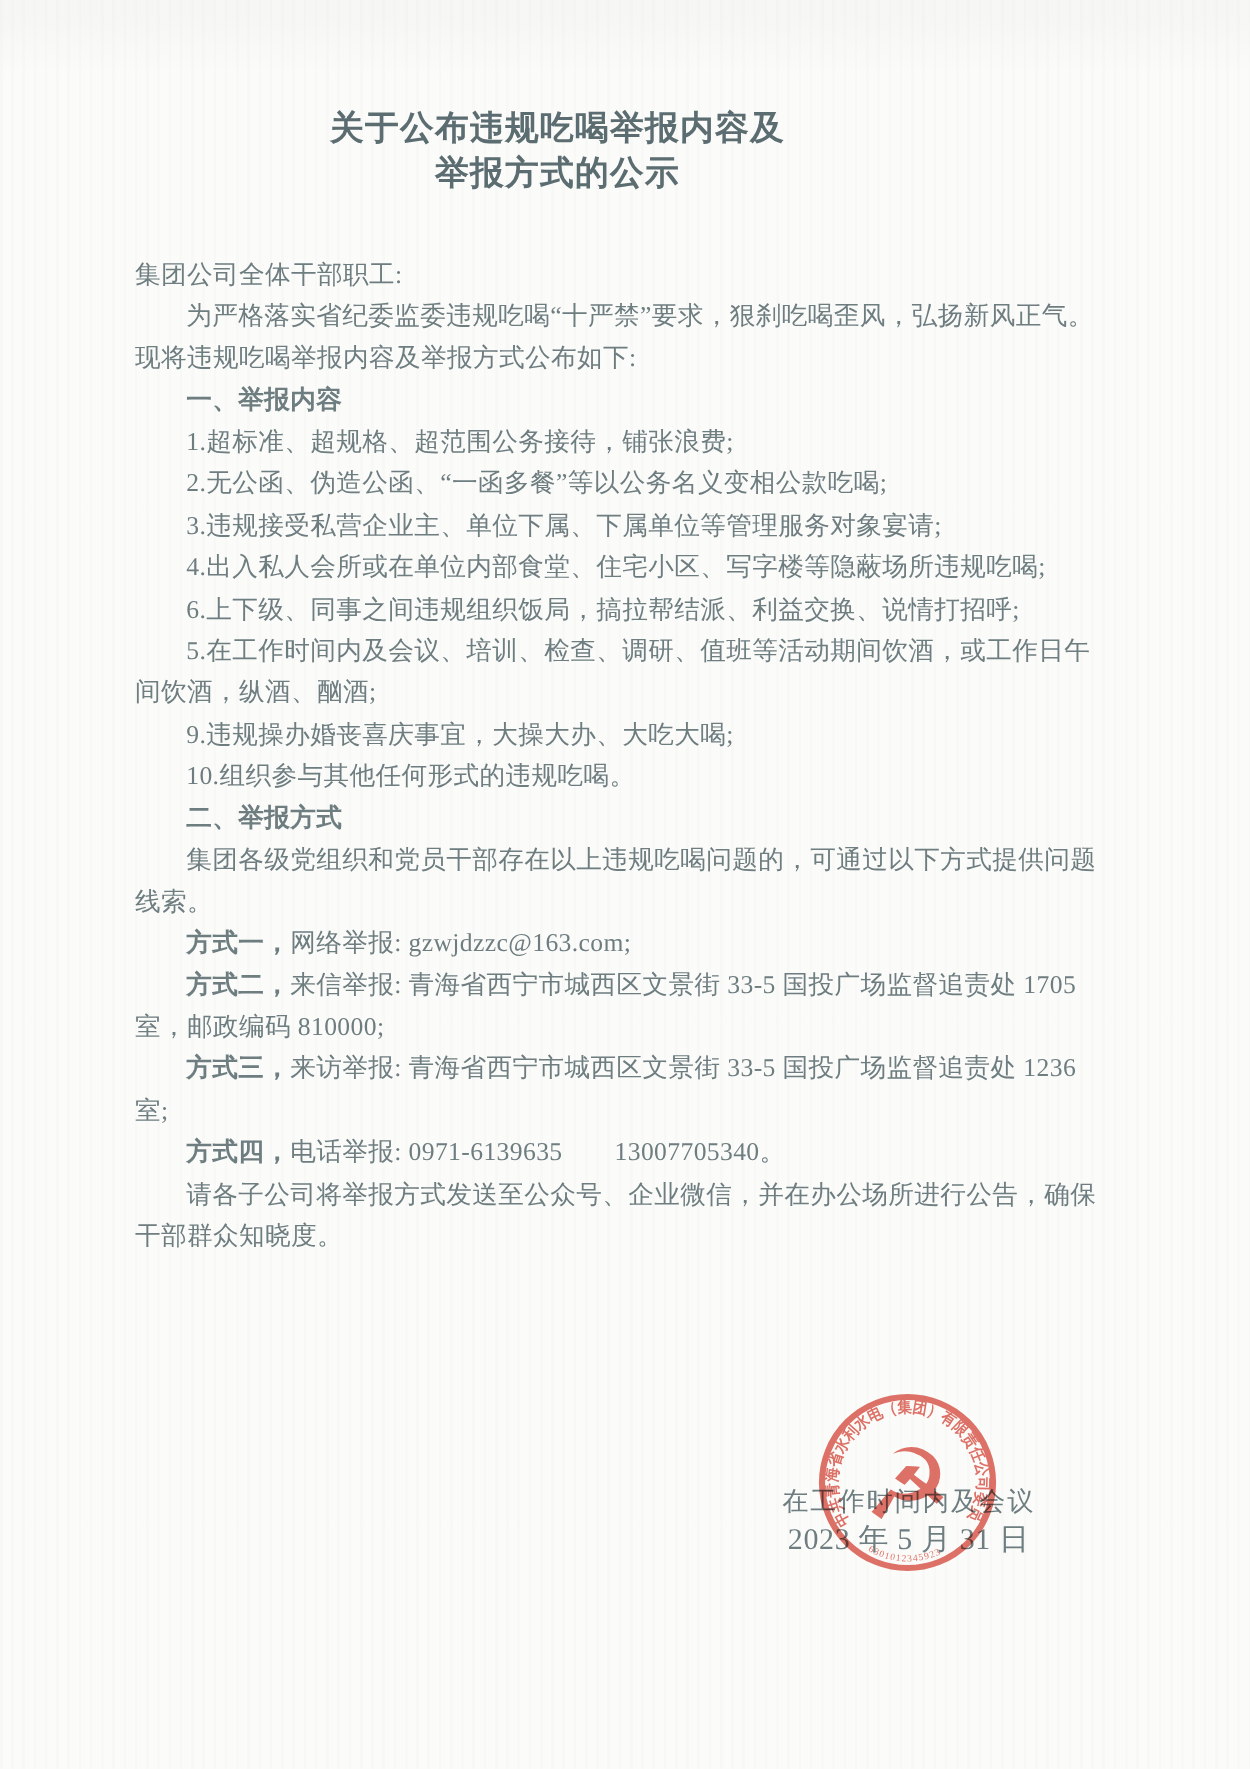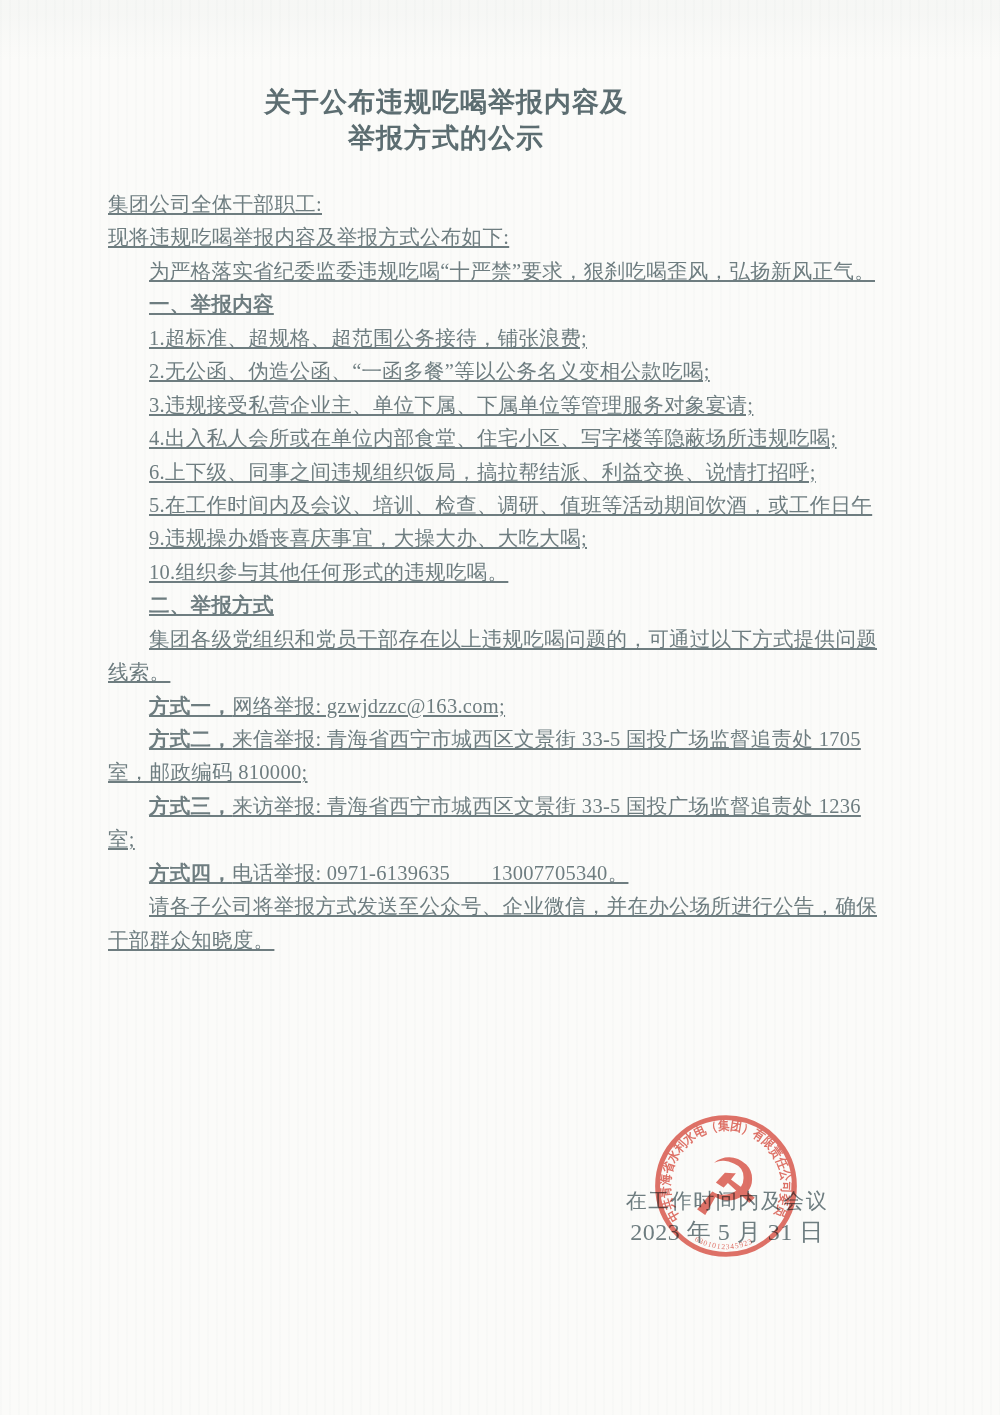--- a/index.html
+++ b/index.html
@@ -22,23 +22,23 @@
       linear-gradient(180deg, rgba(205,212,212,0.10) 0 14px, rgba(0,0,0,0) 60px),
       var(--bg);
     overflow:hidden;
   }
   .title{
     position:absolute;left:0;top:84px;width:892px;
     text-align:center;color:var(--title);
     font-size:27px;font-weight:bold;line-height:36px;letter-spacing:1px;
   }
   .doc-body{
-    position:absolute;left:108px;top:188px;width:790px;
+    position:absolute;left:108px;top:204px;width:790px;
     color:var(--text);
-    font-size:20.5px;letter-spacing:0.3px;text-decoration:underline;
+    font-size:20.5px;letter-spacing:0.3px;
   }
   .line{
     line-height:33.45px;height:33.45px;
     white-space:pre;
   }
   .line.ind{padding-left:41px;}
   .line .pre{font-weight:bold;}
   .signature{
     position:absolute;left:527px;top:1186px;width:400px;
     text-align:center;color:var(--text);
@@ -58,29 +58,30 @@
 
 <div class="page">
 
   <div class="title">
     <div>关于公布违规吃喝举报内容及</div>
     <div>举报方式的公示</div>
   </div>
 
   <div class="doc-body">
       <div class="line"><span class="rest">集团公司全体干部职工:</span></div>
+      <div class="line ind"><span class="rest">为严格落实省纪委监委违规吃喝“十严禁”要求，狠刹吃喝歪风，弘扬新风正气。</span></div>
       <div class="line"><span class="rest">现将违规吃喝举报内容及举报方式公布如下:</span></div>
-      <div class="line ind"><span class="rest">为严格落实省纪委监委违规吃喝“十严禁”要求，狠刹吃喝歪风，弘扬新风正气。</span></div>
       <div class="line ind"><span class="pre">一、举报内容</span><span class="rest"></span></div>
       <div class="line ind"><span class="rest">1.超标准、超规格、超范围公务接待，铺张浪费;</span></div>
       <div class="line ind"><span class="rest">2.无公函、伪造公函、“一函多餐”等以公务名义变相公款吃喝;</span></div>
       <div class="line ind"><span class="rest">3.违规接受私营企业主、单位下属、下属单位等管理服务对象宴请;</span></div>
       <div class="line ind"><span class="rest">4.出入私人会所或在单位内部食堂、住宅小区、写字楼等隐蔽场所违规吃喝;</span></div>
       <div class="line ind"><span class="rest">6.上下级、同事之间违规组织饭局，搞拉帮结派、利益交换、说情打招呼;</span></div>
       <div class="line ind"><span class="rest">5.在工作时间内及会议、培训、检查、调研、值班等活动期间饮酒，或工作日午</span></div>
+      <div class="line"><span class="rest">间饮酒，纵酒、酗酒;</span></div>
       <div class="line ind"><span class="rest">9.违规操办婚丧喜庆事宜，大操大办、大吃大喝;</span></div>
       <div class="line ind"><span class="rest">10.组织参与其他任何形式的违规吃喝。</span></div>
       <div class="line ind"><span class="pre">二、举报方式</span><span class="rest"></span></div>
       <div class="line ind"><span class="rest">集团各级党组织和党员干部存在以上违规吃喝问题的，可通过以下方式提供问题</span></div>
       <div class="line"><span class="rest">线索。</span></div>
       <div class="line ind"><span class="pre">方式一，</span><span class="rest">网络举报: gzwjdzzc@163.com;</span></div>
       <div class="line ind"><span class="pre">方式二，</span><span class="rest">来信举报: 青海省西宁市城西区文景街 33-5 国投广场监督追责处 1705</span></div>
       <div class="line"><span class="rest">室，邮政编码 810000;</span></div>
       <div class="line ind"><span class="pre">方式三，</span><span class="rest">来访举报: 青海省西宁市城西区文景街 33-5 国投广场监督追责处 1236</span></div>
       <div class="line"><span class="rest">室;</span></div>

